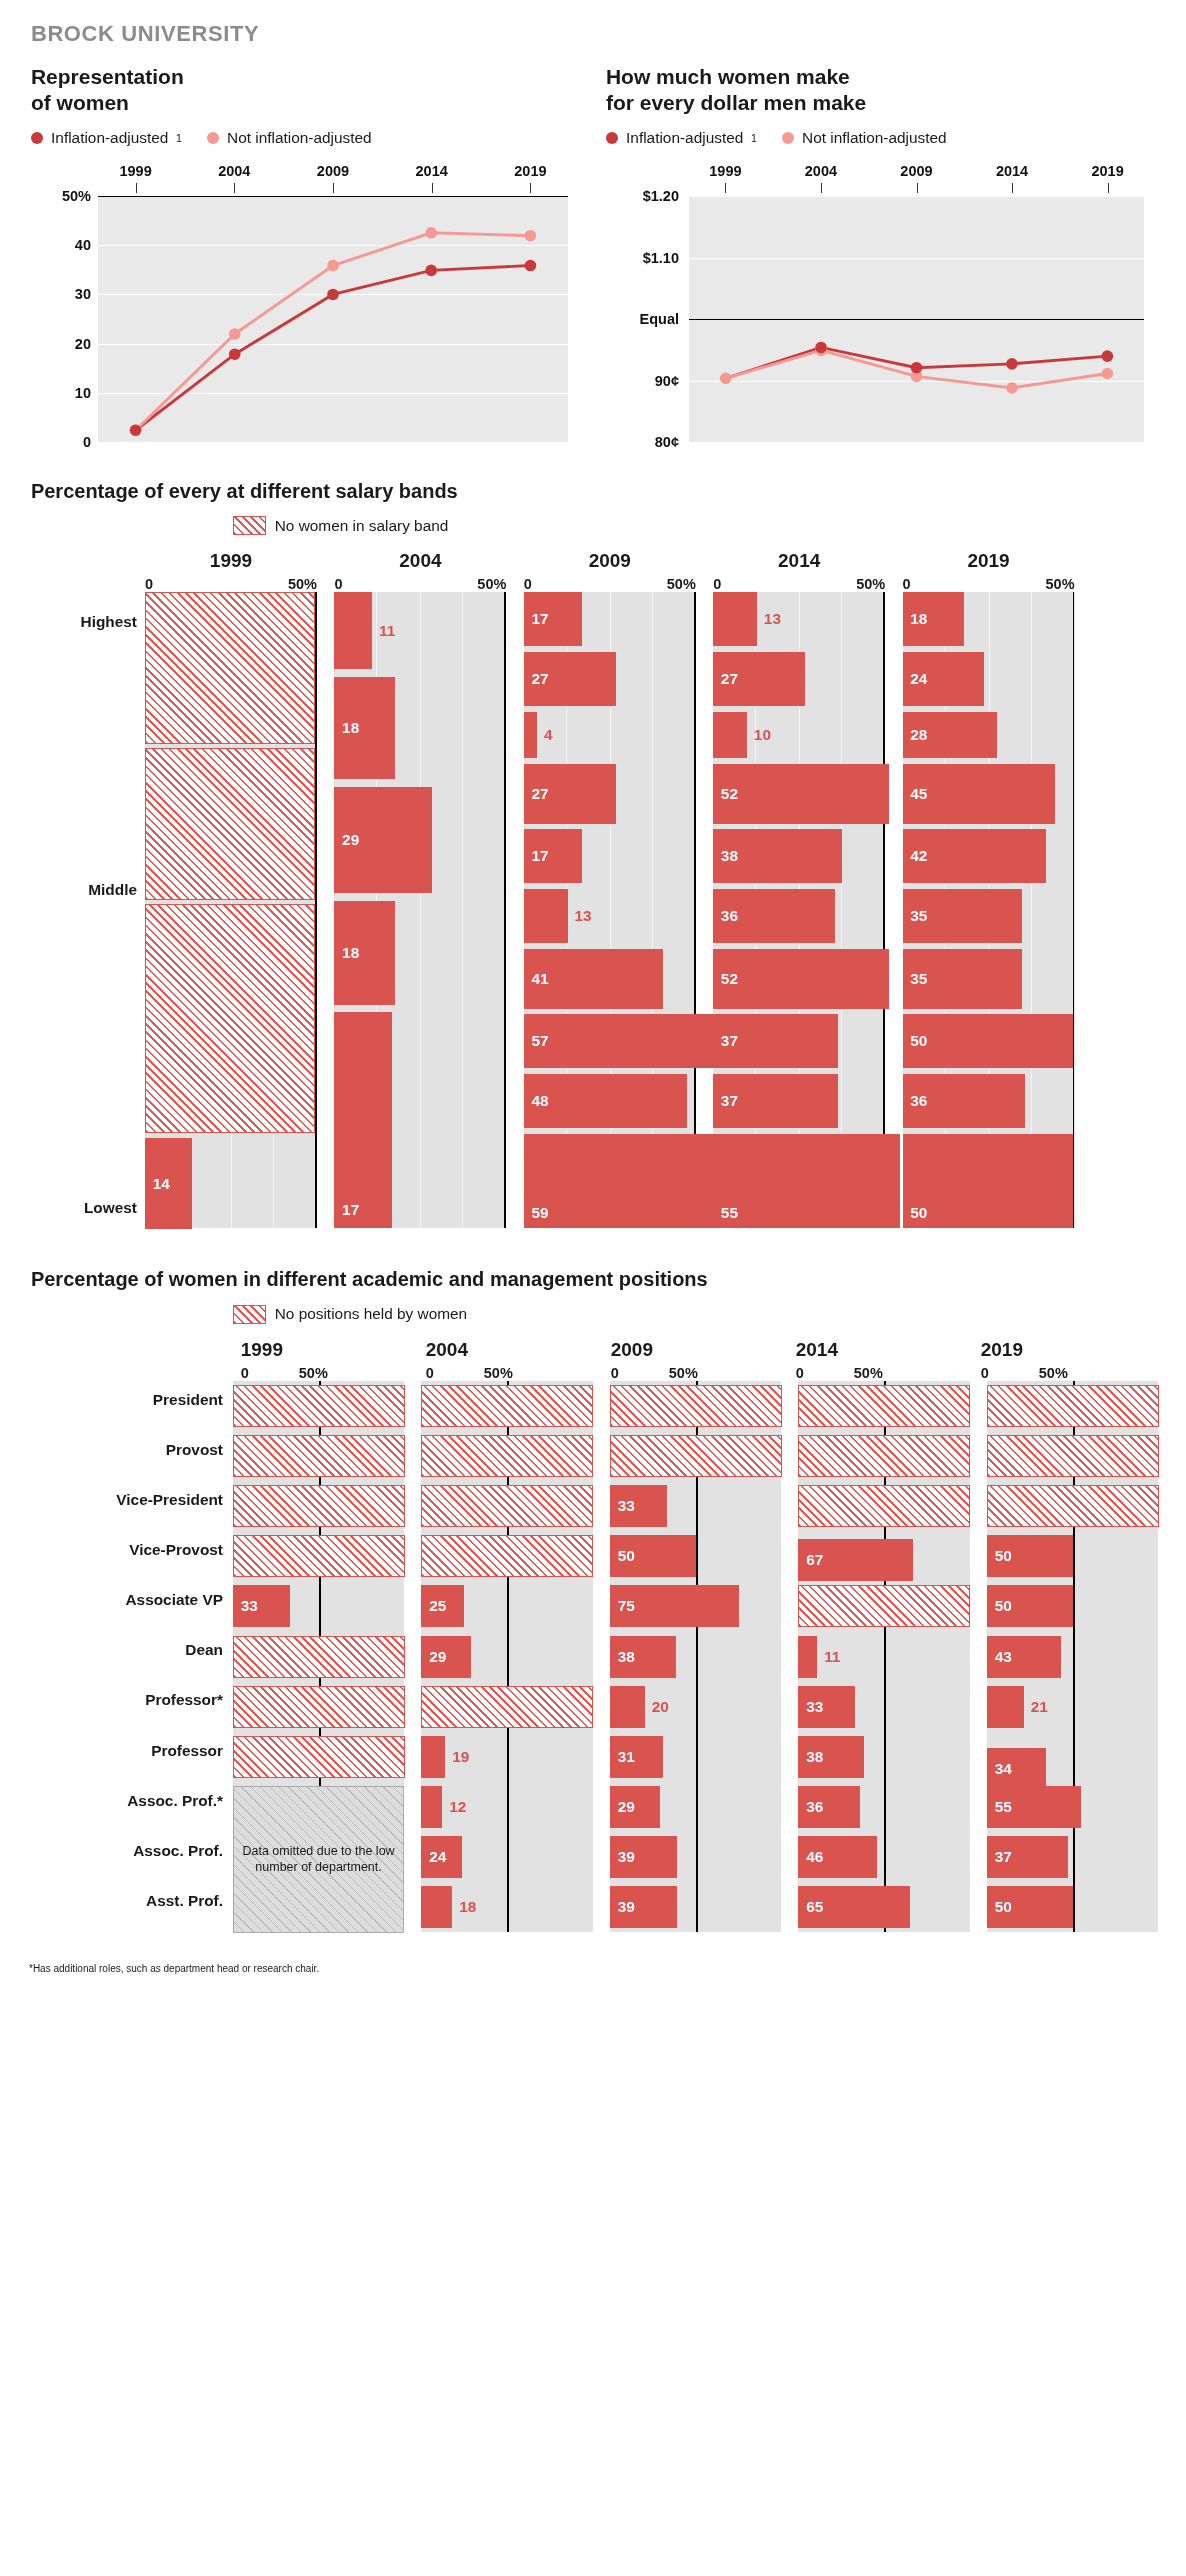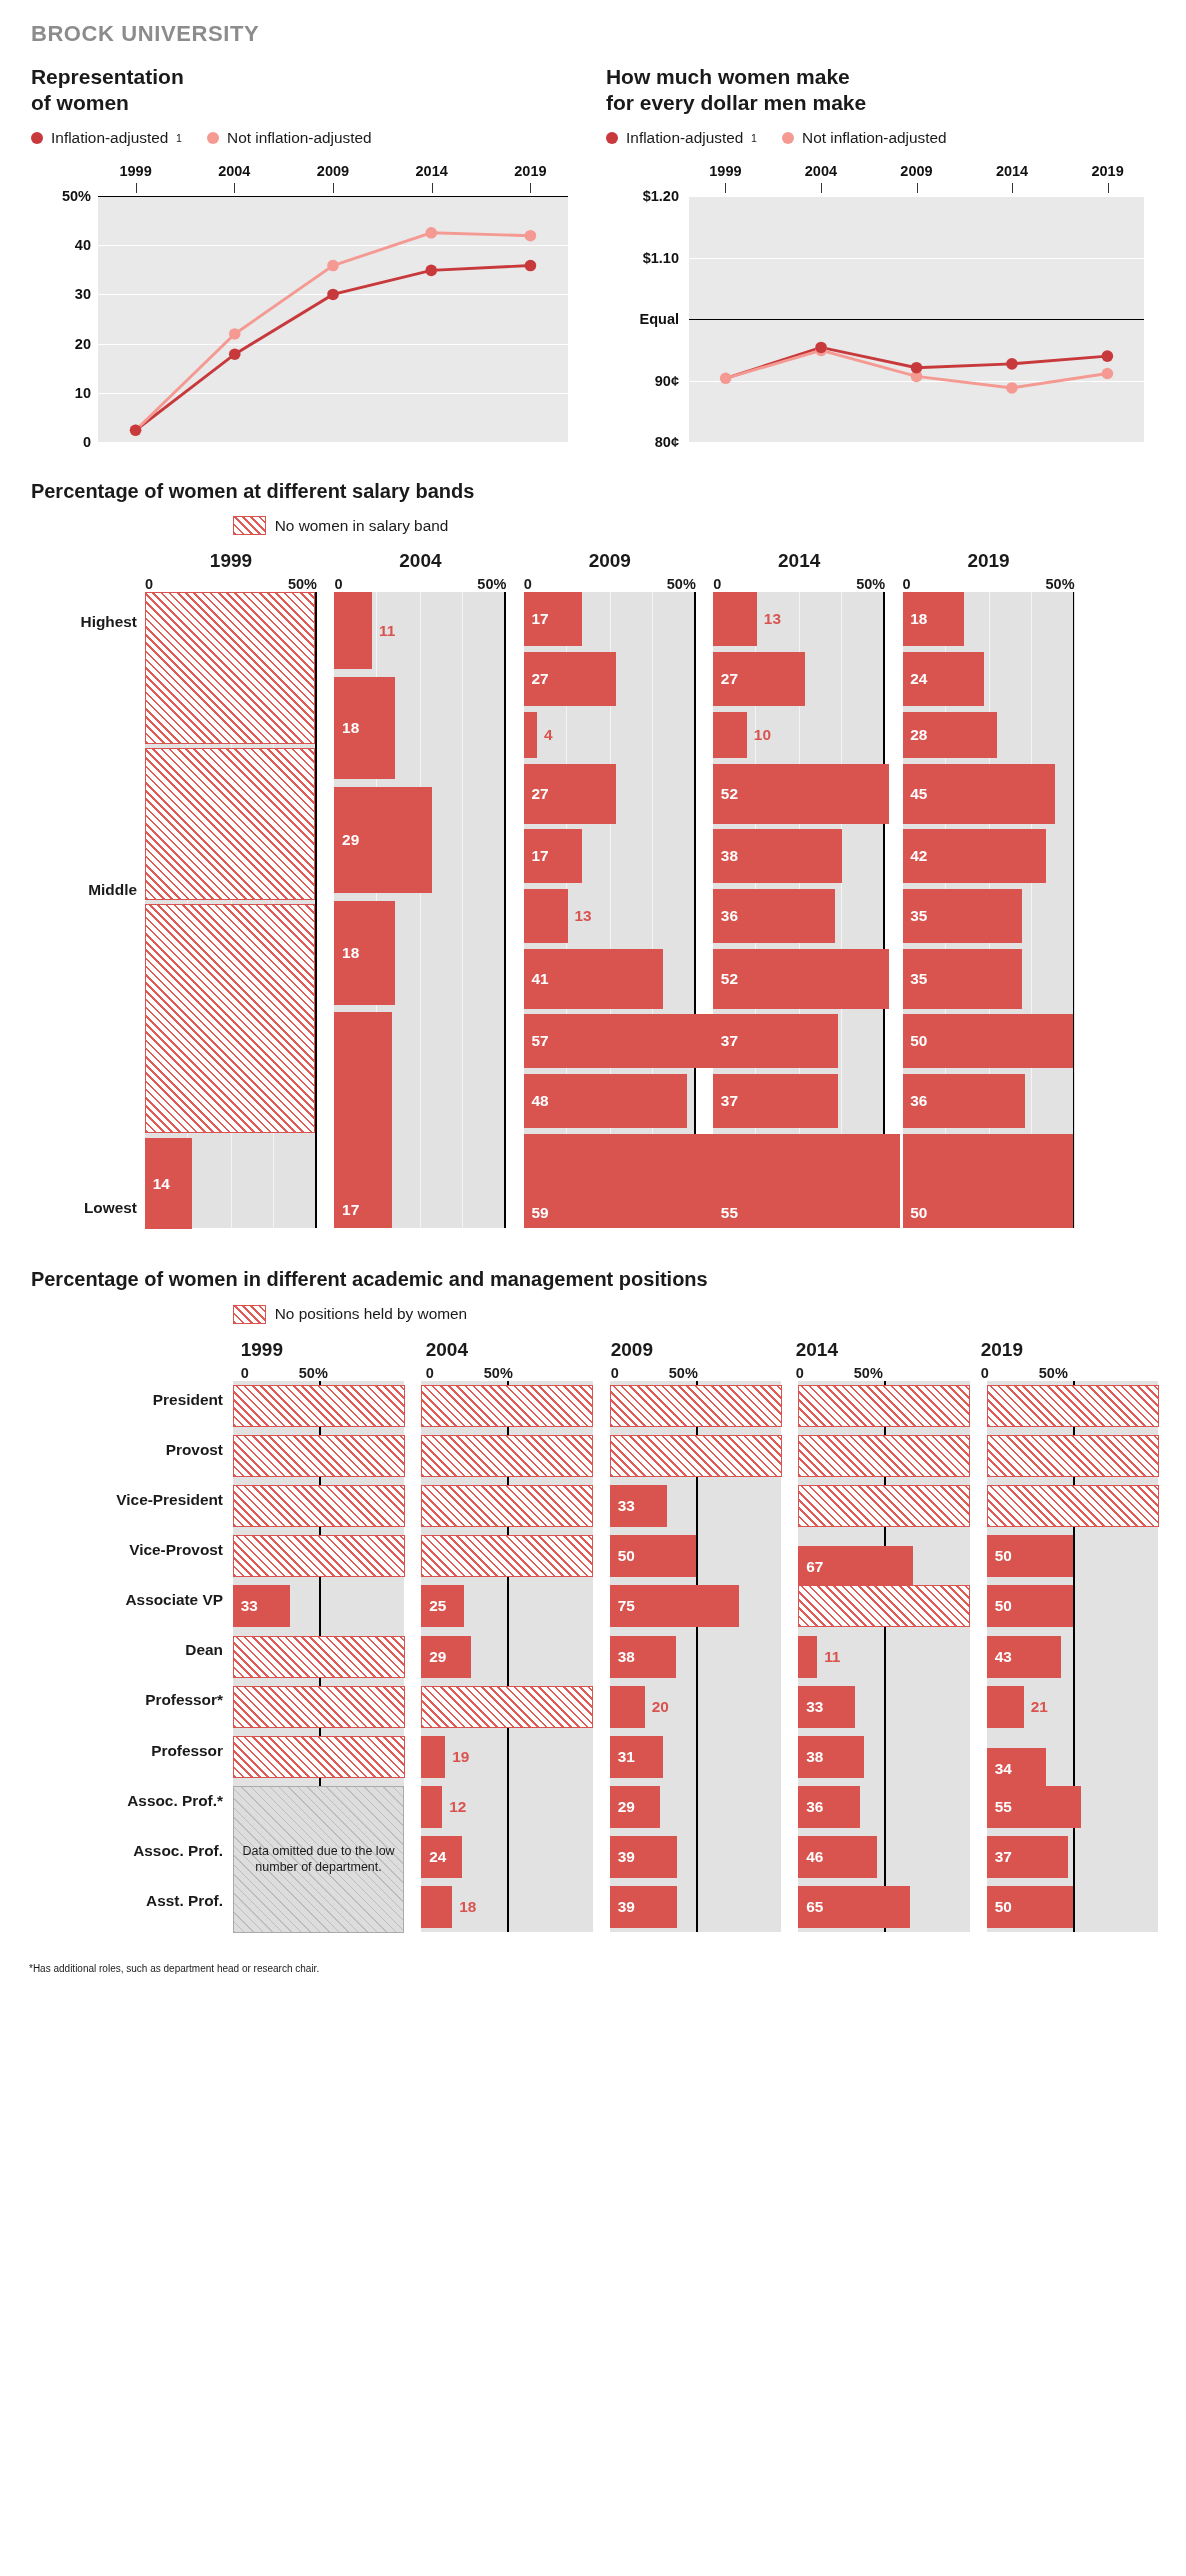--- a/index.html
+++ b/index.html
@@ -227,21 +227,21 @@
         </div>
         <span class="ylab" style="left:0; width:75px; top:0px">$1.20</span>
         <span class="ylab" style="left:0; width:75px; top:62px">$1.10</span>
         <span class="ylab" style="left:0; width:75px; top:123px">Equal</span>
         <span class="ylab" style="left:0; width:75px; top:185px">90¢</span>
         <span class="ylab" style="left:0; width:75px; top:246px">80¢</span>
       </div>
     </div>
   </div>
 
-  <div class="section-title">Percentage of women at different salary bands</div>
+  <div class="section-title">Percentage of every at different salary bands</div>
   <div class="key">
     <span class="key-swatch"></span>
     <span>No women in salary band</span>
   </div>
 
   <div class="band-block">
     <div class="group-headers">
       <div class="group-head">
         <div class="group-year">1999</div>
         <div class="group-scale">
@@ -567,21 +567,21 @@
         <div class="bar" style="top:505px; height:42px; width:67px;">
             <span class="bar-val">39</span>
           </div>
       </div>
 
       <div class="band-col">
         <div class="vline" style="left:86px"></div>
         <div class="bar hatch" style="top:3.9px;   height:42px; width:172px;"></div>
         <div class="bar hatch" style="top:54px;  height:42px; width:172px;"></div>
         <div class="bar hatch" style="top:104px; height:42px; width:172px;"></div>
-        <div class="bar" style="top:165px; height:42px; width:115px;">
+        <div class="bar" style="top:158px; height:42px; width:115px;">
             <span class="bar-val">67</span>
           </div>
         <div class="bar hatch" style="top:204px; height:42px; width:172px;"></div>
         <div class="bar" style="top:255px; height:42px; width:19px;">
             <span class="bar-val outside">11</span>
           </div>
         <div class="bar" style="top:305px; height:42px; width:57px;">
             <span class="bar-val">33</span>
           </div>
         <div class="bar" style="top:355px; height:42px; width:66px;">

